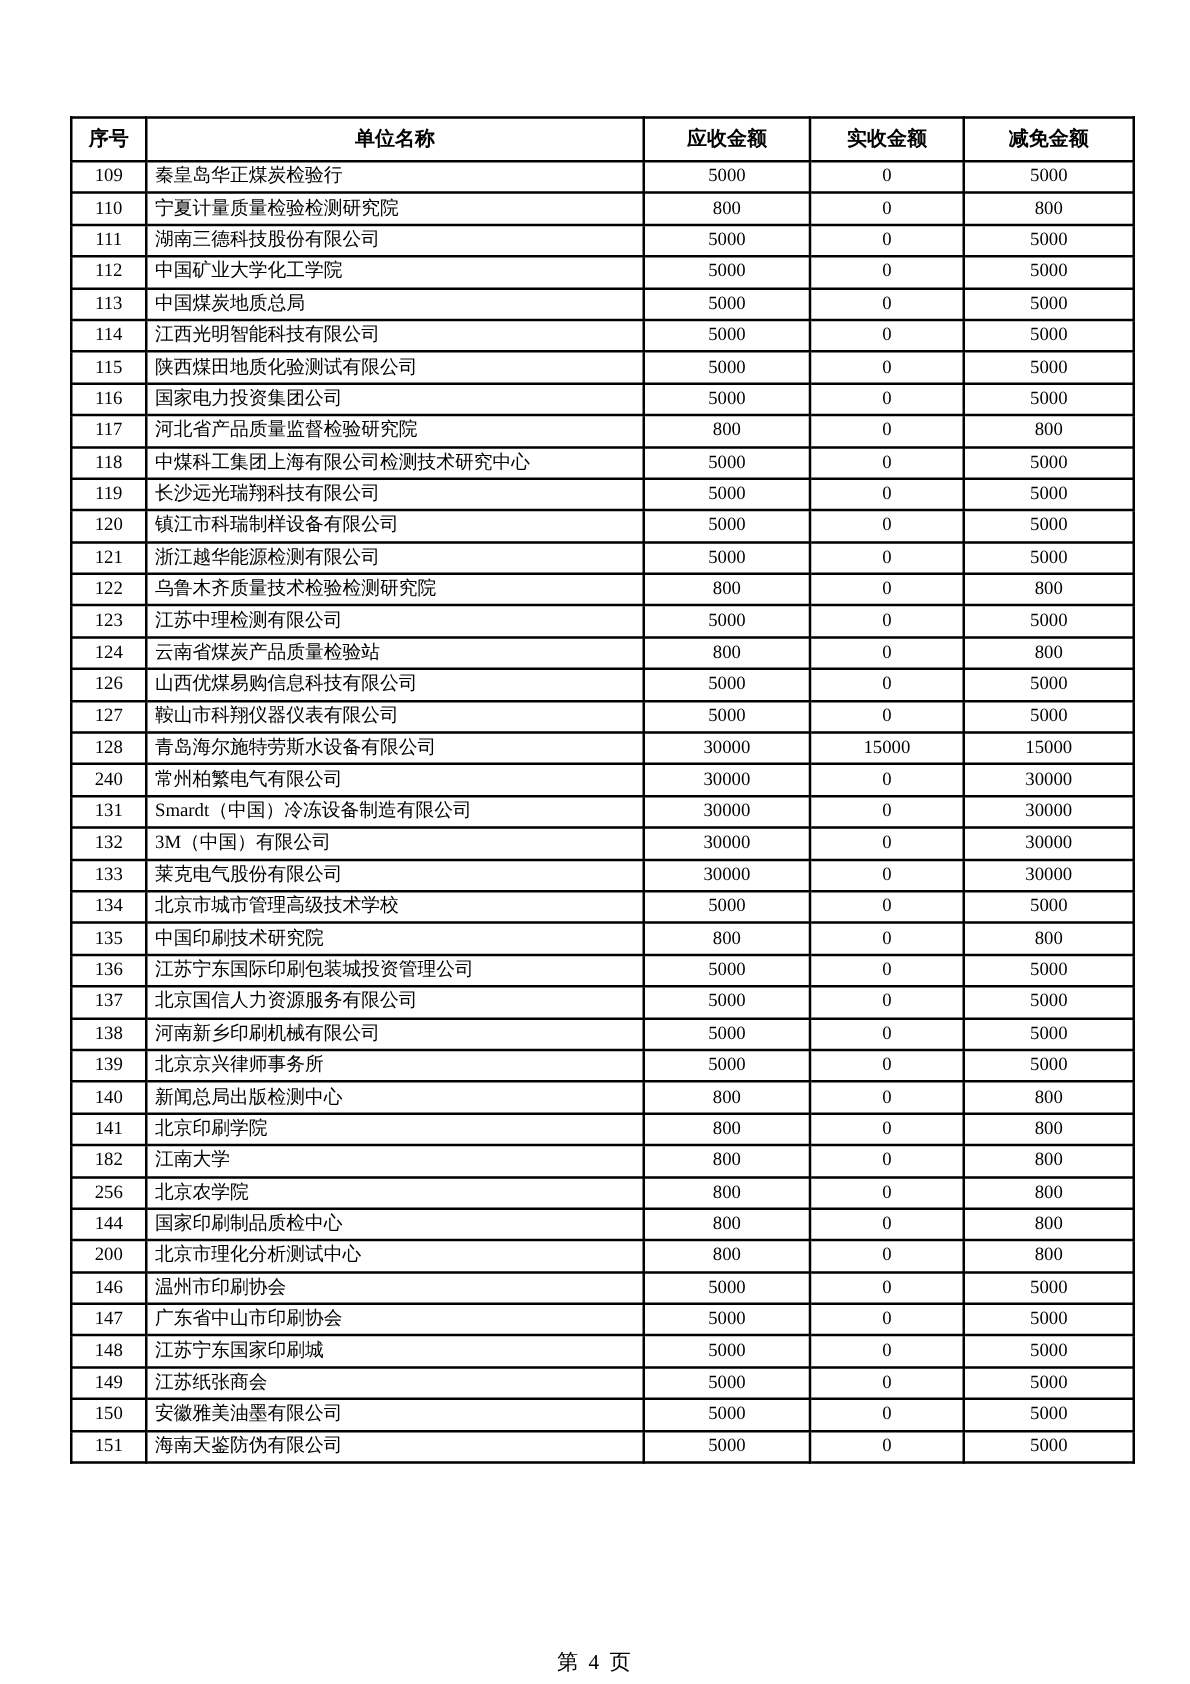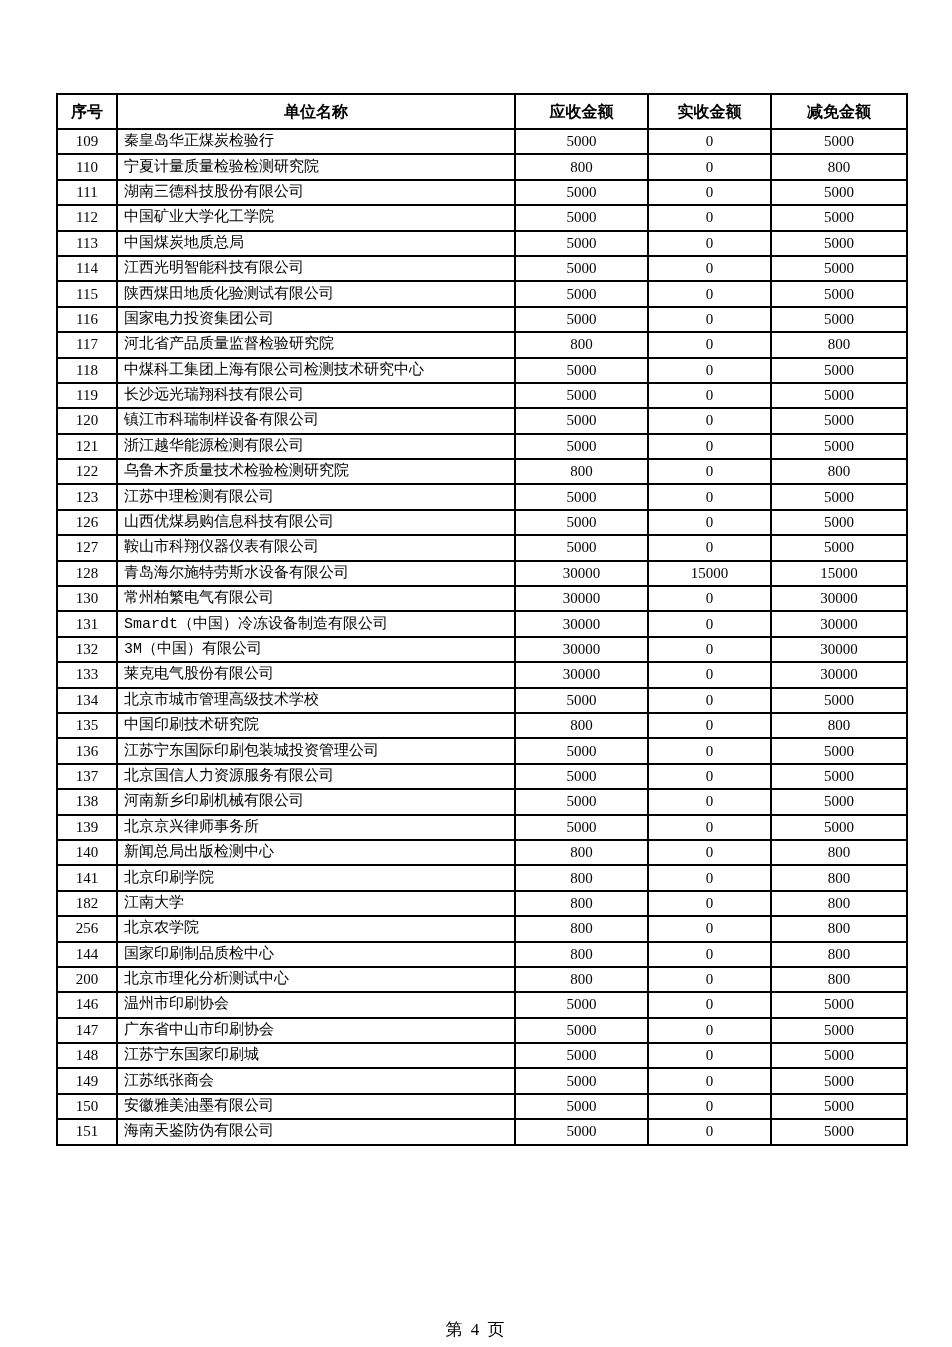--- a/index.html
+++ b/index.html
@@ -42,21 +42,20 @@
     font-size: 16px;
     text-align: center;
   }
   table.fee-table td {
     height: 23.4px;
     text-align: center;
   }
   table.fee-table td.name-cell {
     text-align: left;
     padding-left: 6px;
-    font-family: Liberation Mono, monospace;
   }
   col.c-index  { width: 60px; }
   col.c-name   { width: 398px; }
   col.c-due    { width: 133px; }
   col.c-paid   { width: 123px; }
   col.c-waived { width: 136px; }
   .page-footer {
     position: absolute;
     left: 0;
     top: 1278px;
@@ -189,20 +188,27 @@
           <td>800</td>
         </tr>
         <tr>
           <td>123</td>
           <td class="name-cell">江苏中理检测有限公司</td>
           <td>5000</td>
           <td>0</td>
           <td>5000</td>
         </tr>
         <tr>
+          <td>124</td>
+          <td class="name-cell">云南省煤炭产品质量检验站</td>
+          <td>800</td>
+          <td>0</td>
+          <td>800</td>
+        </tr>
+        <tr>
           <td>126</td>
           <td class="name-cell">山西优煤易购信息科技有限公司</td>
           <td>5000</td>
           <td>0</td>
           <td>5000</td>
         </tr>
         <tr>
           <td>127</td>
           <td class="name-cell">鞍山市科翔仪器仪表有限公司</td>
           <td>5000</td>
@@ -210,21 +216,21 @@
           <td>5000</td>
         </tr>
         <tr>
           <td>128</td>
           <td class="name-cell">青岛海尔施特劳斯水设备有限公司</td>
           <td>30000</td>
           <td>15000</td>
           <td>15000</td>
         </tr>
         <tr>
-          <td>130</td>
+          <td>240</td>
           <td class="name-cell">常州柏繁电气有限公司</td>
           <td>30000</td>
           <td>0</td>
           <td>30000</td>
         </tr>
         <tr>
           <td>131</td>
           <td class="name-cell">Smardt（中国）冷冻设备制造有限公司</td>
           <td>30000</td>
           <td>0</td>

